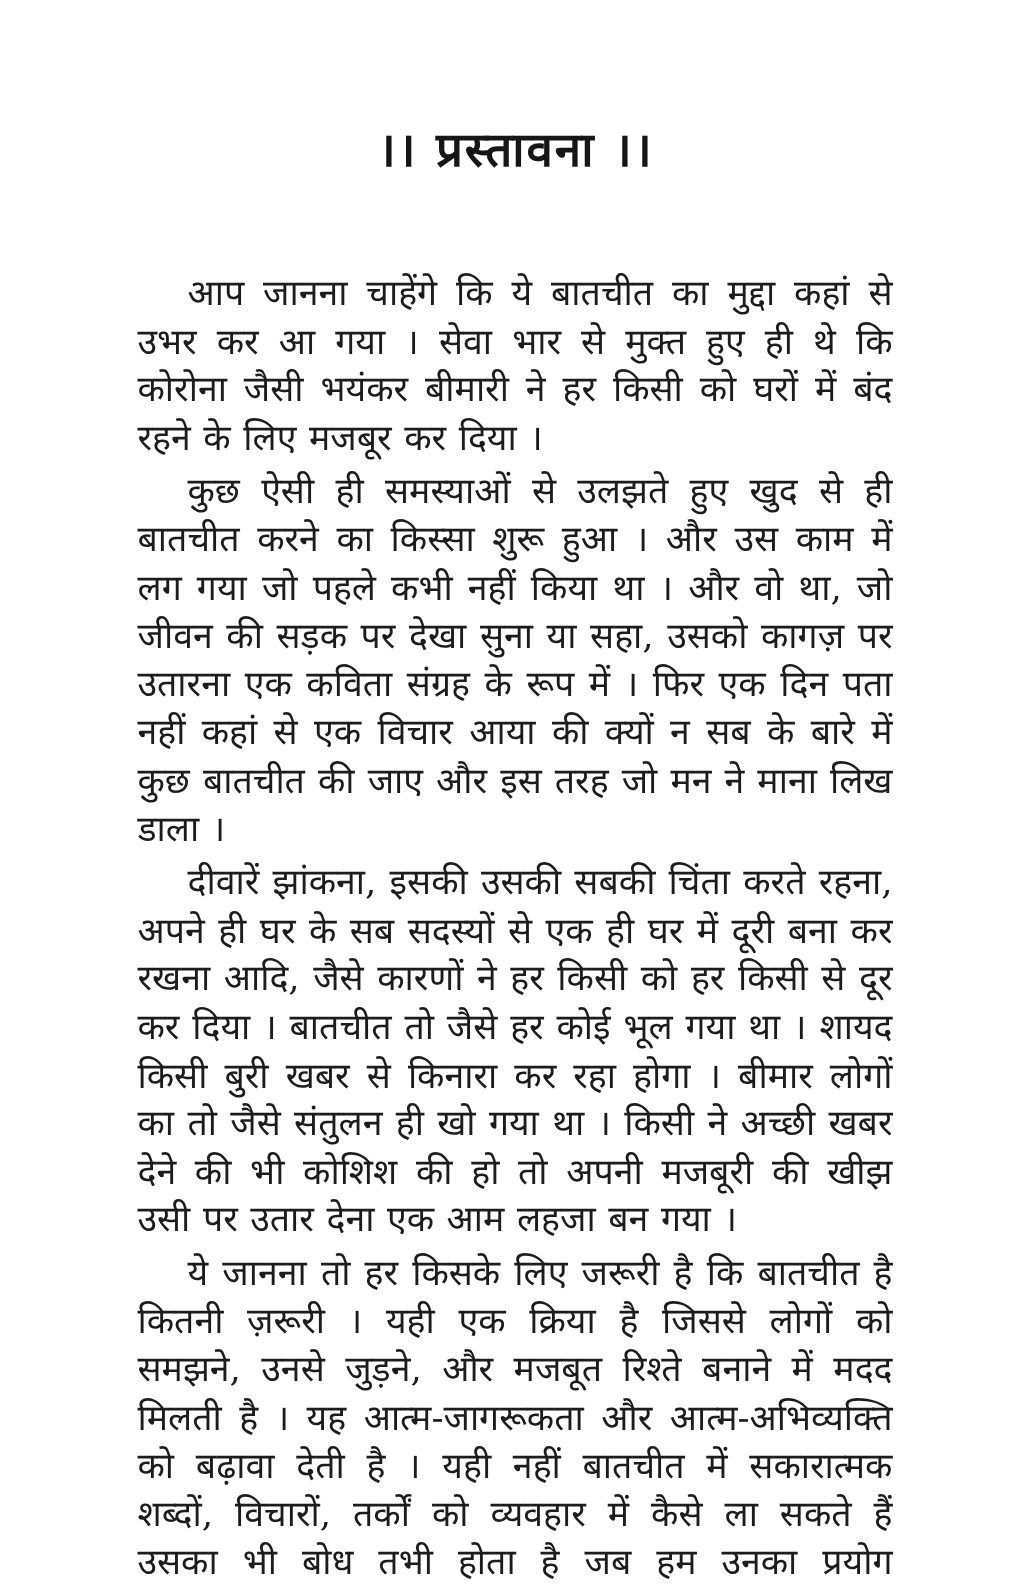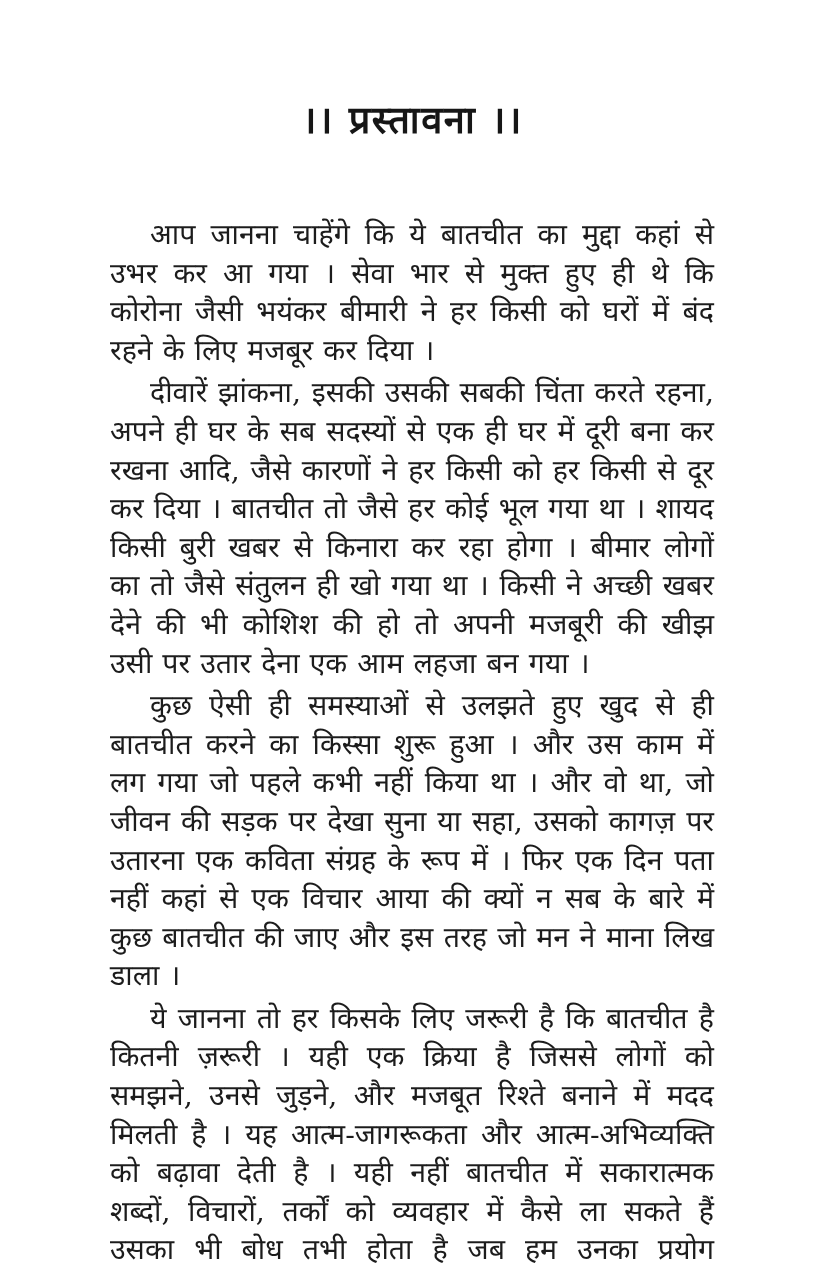--- a/index.html
+++ b/index.html
@@ -47,17 +47,17 @@
   }
 </style>
 </head>
 <body>
 
 <div class="page">
   <h1 class="page-title">।। प्रस्तावना ।।</h1>
 
   <div class="content">
     <p>आप जानना चाहेंगे कि ये बातचीत का मुद्दा कहां से उभर कर आ गया । सेवा भार से मुक्त हुए ही थे कि कोरोना जैसी भयंकर बीमारी ने हर किसी को घरों में बंद रहने के लिए मजबूर कर दिया ।</p>
+    <p>कुछ ऐसी ही समस्याओं से उलझते हुए  खुद से ही बातचीत करने का किस्सा शुरू हुआ । और उस काम में लग गया जो पहले कभी नहीं किया था । और वो था, जो जीवन की सड़क पर देखा सुना या सहा, उसको कागज़ पर उतारना एक कविता संग्रह के रूप में । फिर एक दिन पता नहीं कहां से एक विचार आया की क्यों न सब के बारे में कुछ बातचीत की जाए और इस तरह जो मन ने माना लिख डाला ।</p>
     <p>दीवारें झांकना, इसकी उसकी सबकी चिंता करते रहना, अपने ही घर के सब सदस्यों से एक ही घर में दूरी बना कर रखना आदि, जैसे कारणों ने हर किसी को हर किसी से दूर कर दिया । बातचीत तो जैसे हर कोई भूल गया था । शायद किसी बुरी खबर से किनारा कर रहा होगा । बीमार लोगों का तो जैसे संतुलन ही खो गया था । किसी ने अच्छी खबर देने की भी कोशिश की हो तो अपनी मजबूरी की खीझ उसी पर उतार देना एक आम लहजा बन गया ।</p>
-    <p>कुछ ऐसी ही समस्याओं से उलझते हुए  खुद से ही बातचीत करने का किस्सा शुरू हुआ । और उस काम में लग गया जो पहले कभी नहीं किया था । और वो था, जो जीवन की सड़क पर देखा सुना या सहा, उसको कागज़ पर उतारना एक कविता संग्रह के रूप में । फिर एक दिन पता नहीं कहां से एक विचार आया की क्यों न सब के बारे में कुछ बातचीत की जाए और इस तरह जो मन ने माना लिख डाला ।</p>
     <p>ये जानना तो हर किसके लिए जरूरी है कि बातचीत है कितनी ज़रूरी । यही एक क्रिया है जिससे लोगों को समझने, उनसे जुड़ने, और मजबूत रिश्ते बनाने में मदद मिलती है । यह आत्म-जागरूकता और आत्म-अभिव्यक्ति को बढ़ावा देती है । यही नहीं बातचीत में सकारात्मक शब्दों, विचारों, तर्कों को व्यवहार में कैसे ला सकते हैं उसका भी बोध तभी होता है जब हम उनका प्रयोग वास्तविक जीवन में परोक्ष रूप में खुद करते हैं । बातचीत न होने से हमें कैसी समस्याओं, जैसे कि, अवसाद, उदासी, निराशा, चिंता आदि, से जूझना पड़ सकता है, वो भी तब समझ आता है जब उन स्थितियों से हो कर खुद</p>
   </div>
 </div>
 
 </body></html>

